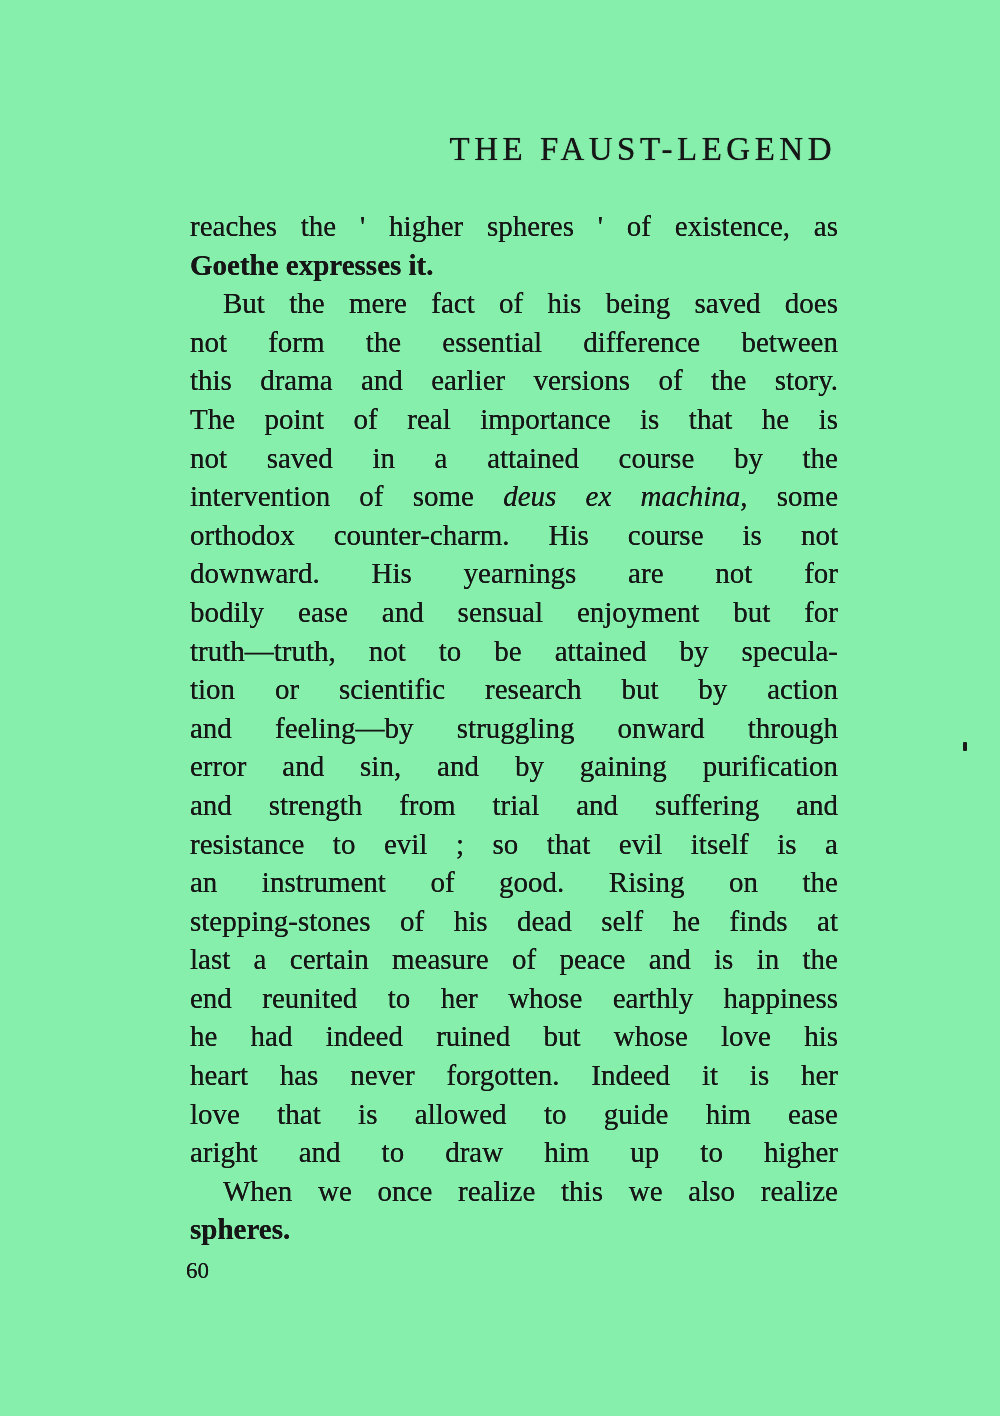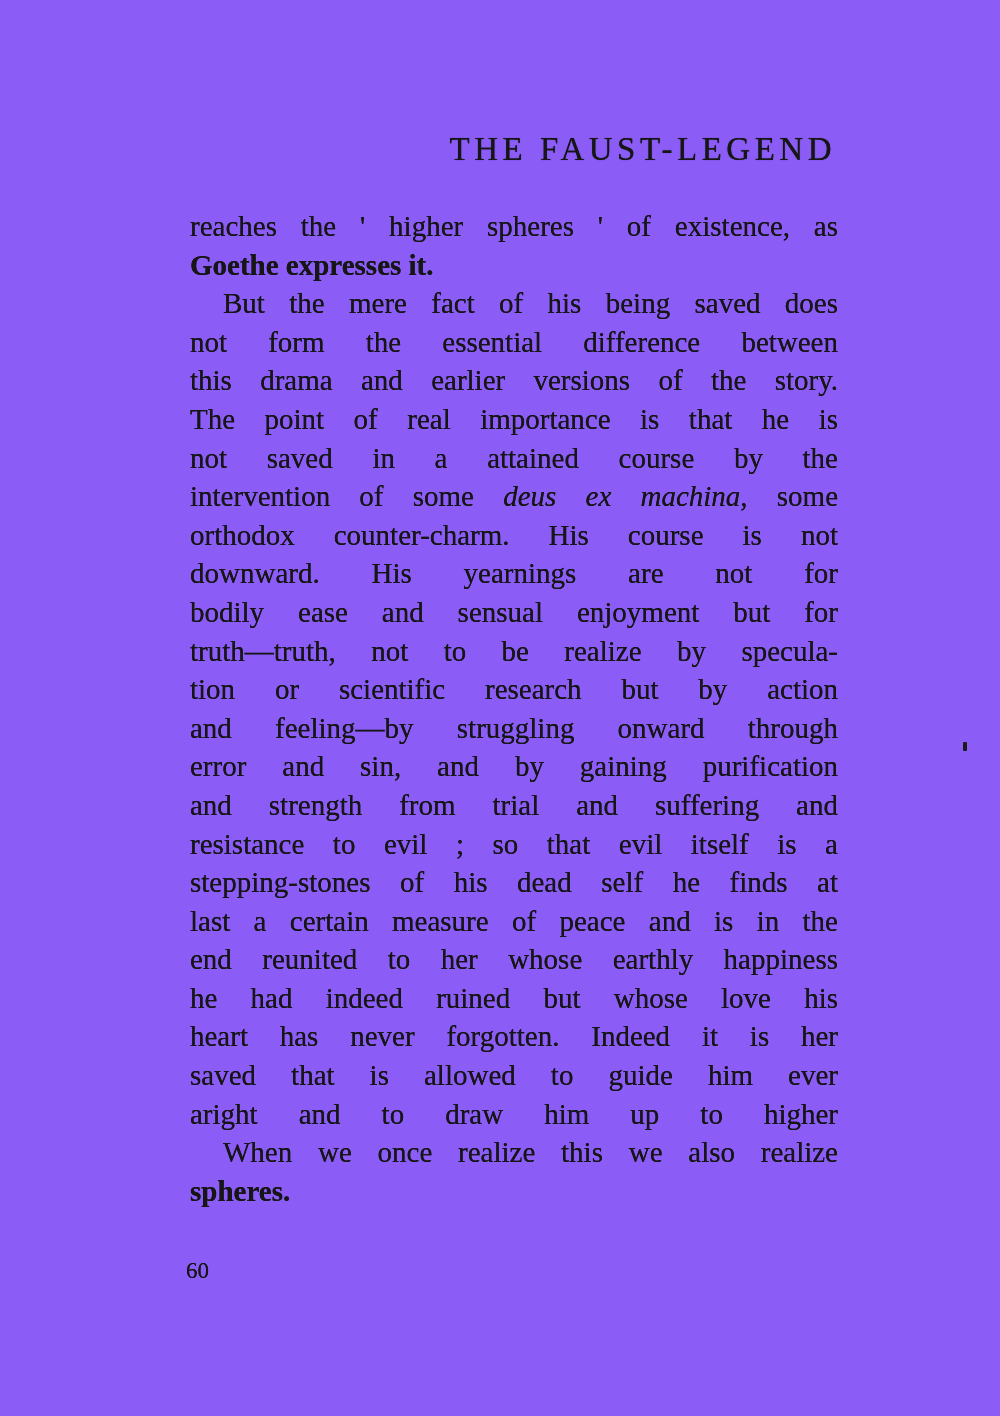--- a/index.html
+++ b/index.html
@@ -4,21 +4,21 @@
 <style>
   html, body {
     margin: 0;
     padding: 0;
     background: #ffffff;
   }
   .page {
     position: relative;
     width: 1000px;
     height: 1416px;
-    background: #8b5cf6;
+    background: #86efac;
     color: #161616;
     font-family: "Liberation Serif", serif;
     overflow: hidden;
   }
   .running-header {
     position: absolute;
     left: 190px;
     top: 129px;
     width: 646px;
     text-align: right;
@@ -91,32 +91,33 @@
     <div class="line">not saved in a attained course by the</div>
 
     <div class="line">
       <span>intervention of some</span>
       <span class="it">deus ex machina</span><span>, some</span>
     </div>
 
     <div class="line">orthodox counter-charm.  His course is not</div>
     <div class="line">downward.  His yearnings are not for</div>
     <div class="line">bodily ease and sensual enjoyment but for</div>
-    <div class="line">truth—truth, not to be realize by specula-</div>
+    <div class="line">truth—truth, not to be attained by specula-</div>
     <div class="line">tion or scientific research but by action</div>
     <div class="line">and feeling—by struggling onward through</div>
     <div class="line">error and sin, and by gaining purification</div>
     <div class="line">and strength from trial and suffering and</div>
     <div class="line">resistance to evil ; so that evil itself is a</div>
+    <div class="line">an instrument of good.  Rising on the</div>
     <div class="line">stepping-stones of his dead self he finds at</div>
     <div class="line">last a certain measure of peace and is in the</div>
     <div class="line">end reunited to her whose earthly happiness</div>
     <div class="line">he had indeed ruined but whose love his</div>
     <div class="line">heart has never forgotten.  Indeed it is her</div>
-    <div class="line">saved that is allowed to guide him ever</div>
+    <div class="line">love that is allowed to guide him ease</div>
     <div class="line">aright and to draw him up to higher</div>
     <div class="line indent">When we once realize this we also realize</div>
 
     <div class="line end">spheres.</div>
 
   </div>
 
   <div class="page-number">60</div>
 
   <div class="speck"></div>

